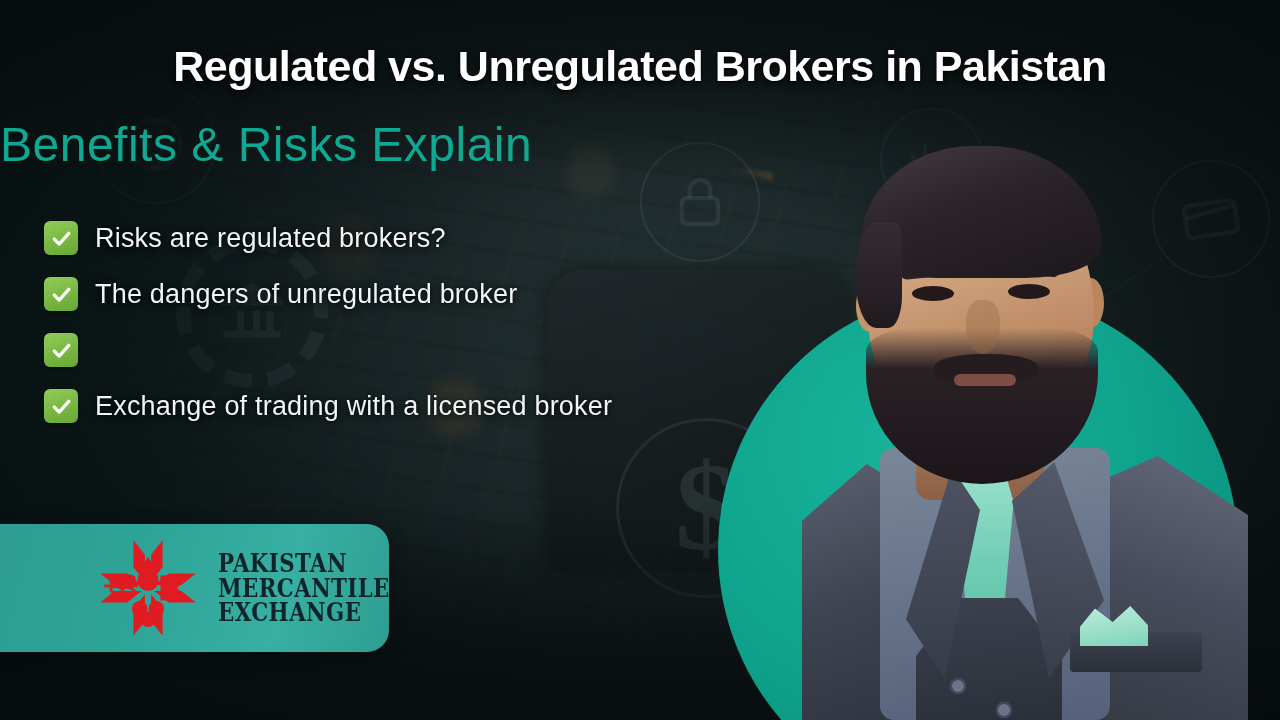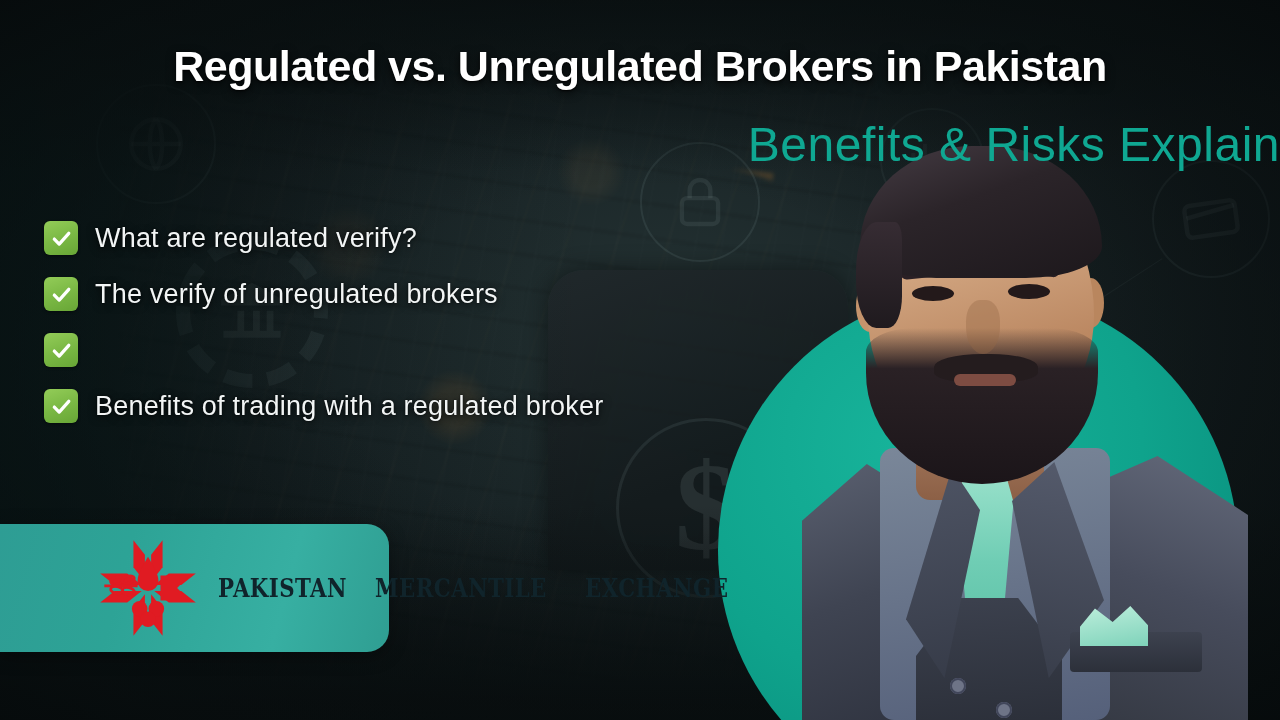--- a/index.html
+++ b/index.html
@@ -216,21 +216,21 @@
     color:#ffffff;
     font-size:43px;
     font-weight:700;
     letter-spacing:-.5px;
     text-shadow:0 3px 10px rgba(0,0,0,.75), 0 1px 2px rgba(0,0,0,.9);
     z-index:8;
     white-space:nowrap;
   }
   .subtitle{
     position:absolute; left:0; right:0; top:117px;
-    text-align:right;
+    text-align:left;
     color:#0fa892;
     font-size:48px;
     font-weight:400;
     letter-spacing:.5px;
     z-index:8;
     white-space:nowrap;
   }
 
   
   .bullets{
@@ -272,21 +272,21 @@
     z-index:10;
     box-shadow:0 4px 18px rgba(0,0,0,.35);
   }
   .badge-emblem{
     margin-left:96px;
     width:104px; height:106px;
     flex:0 0 104px;
   }
   .badge-text{
     margin-left:18px;
-    display:flex; flex-direction:row;
+    display:flex; flex-direction:column;
     line-height:.96;
     color:#10242b;
   }
   .badge-line{
     font-family:"DejaVu Serif", serif;
     font-size:26px;
     font-weight:700;
     letter-spacing:.5px;
     transform:scaleX(.82);
     transform-origin:left center;
@@ -378,47 +378,47 @@
   <div class="subtitle">Benefits &amp; Risks Explain</div>
 
   <div class="bullets">
 
     <div class="bullet">
       <span class="check">
         <svg width="23" height="23" viewBox="0 0 24 24" fill="none" stroke="#ffffff" stroke-width="3.4" stroke-linecap="round" stroke-linejoin="round">
           <path d="M4.5 12.6 9.6 17.8 19.6 6.6"></path>
         </svg>
       </span>
-      <span class="bullet-text">What are regulated verify?</span>
+      <span class="bullet-text">Risks are regulated brokers?</span>
     </div>
 
     <div class="bullet">
       <span class="check">
         <svg width="23" height="23" viewBox="0 0 24 24" fill="none" stroke="#ffffff" stroke-width="3.4" stroke-linecap="round" stroke-linejoin="round">
           <path d="M4.5 12.6 9.6 17.8 19.6 6.6"></path>
         </svg>
       </span>
-      <span class="bullet-text">The verify of unregulated brokers</span>
+      <span class="bullet-text">The dangers of unregulated broker</span>
     </div>
 
     <div class="bullet">
       <span class="check">
         <svg width="23" height="23" viewBox="0 0 24 24" fill="none" stroke="#ffffff" stroke-width="3.4" stroke-linecap="round" stroke-linejoin="round">
           <path d="M4.5 12.6 9.6 17.8 19.6 6.6"></path>
         </svg>
       </span>
     </div>
 
     <div class="bullet">
       <span class="check">
         <svg width="23" height="23" viewBox="0 0 24 24" fill="none" stroke="#ffffff" stroke-width="3.4" stroke-linecap="round" stroke-linejoin="round">
           <path d="M4.5 12.6 9.6 17.8 19.6 6.6"></path>
         </svg>
       </span>
-      <span class="bullet-text">Benefits of trading with a regulated broker</span>
+      <span class="bullet-text">Exchange of trading with a licensed broker</span>
     </div>
 
 
   </div>
 
   <div class="badge">
 
     <svg class="badge-emblem" viewBox="0 0 100 100">
       <g fill="#e01b22">
 

